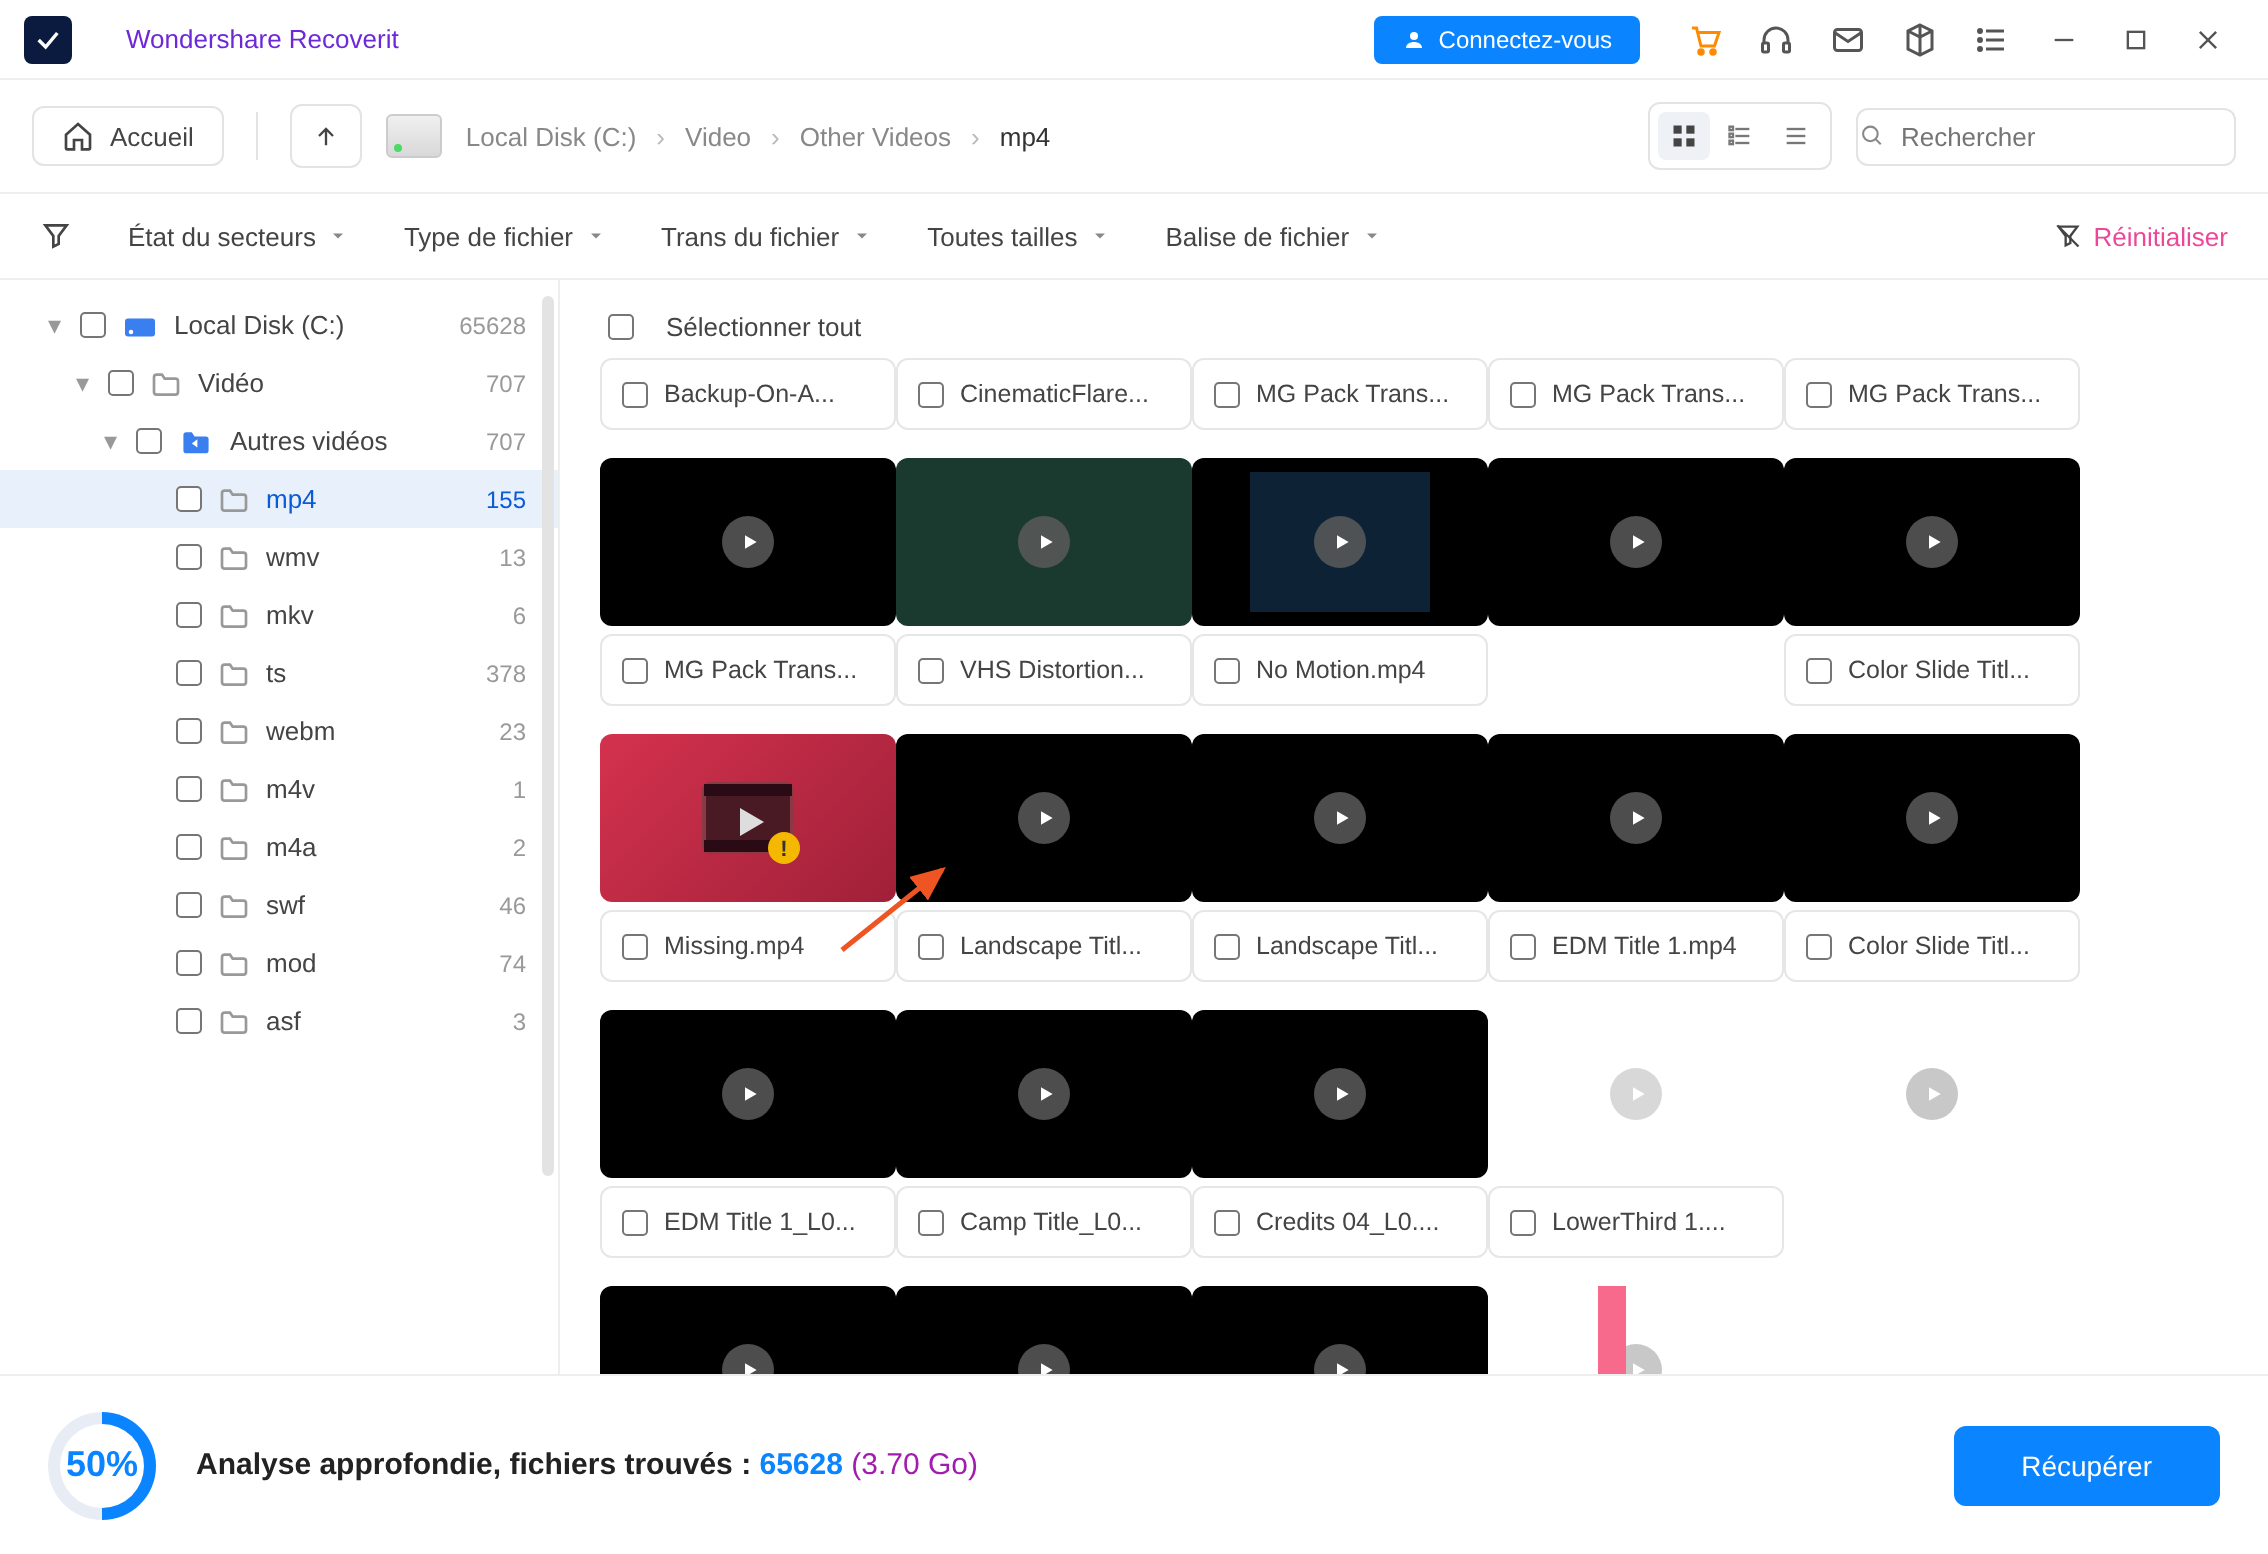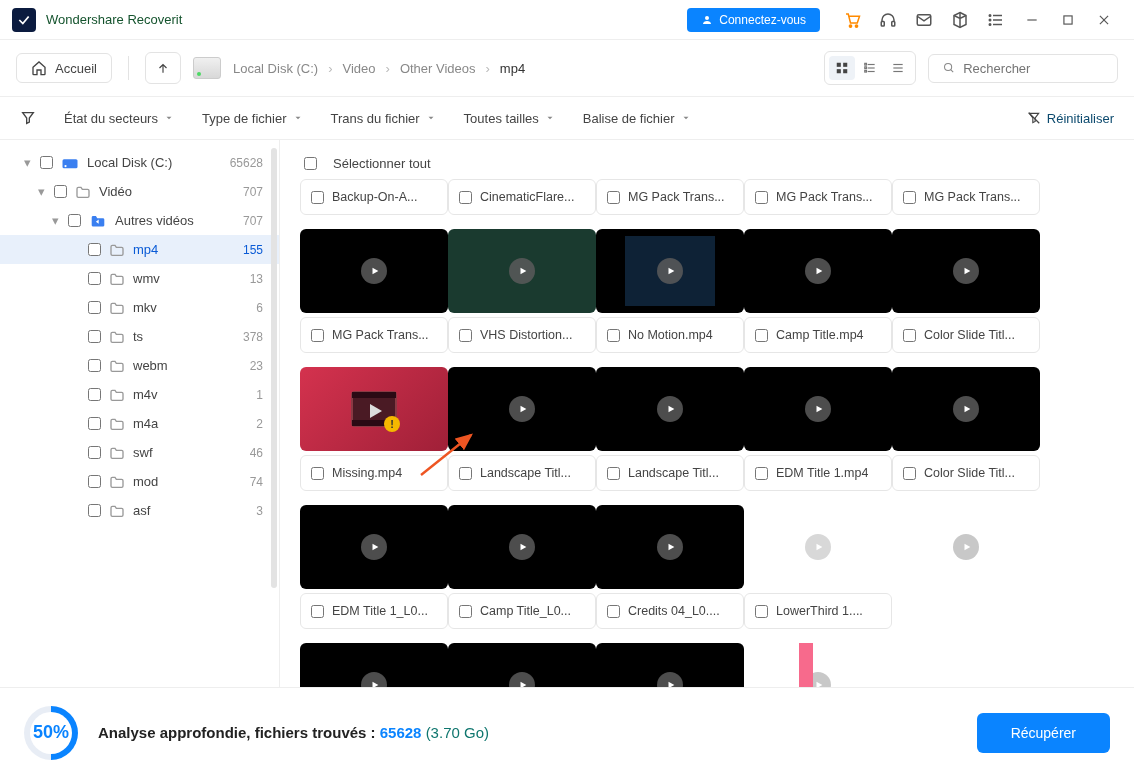--- a/index.html
+++ b/index.html
@@ -1,44 +1,44 @@
 <!DOCTYPE html>
 <html><head>
 <meta charset="utf-8">
 <style>
 * { margin: 0; padding: 0; box-sizing: border-box; font-family: -apple-system, BlinkMacSystemFont, "Segoe UI", Arial, sans-serif; }
 body { width: 1134px; height: 777px; background: #fff; overflow: hidden; position: relative; }
 
 .titlebar { height: 40px; display: flex; align-items: center; padding: 0 12px; border-bottom: 1px solid #eee; }
 .titlebar .logo { width: 24px; height: 24px; background: #0b1b3f; border-radius: 4px; display: flex; align-items: center; justify-content: center; color: #fff; font-size: 14px; margin-right: 10px; }
-.titlebar .title { font-size: 13px; color: #14532d; }
+.titlebar .title { font-size: 13px; color: #6d28d9; margin-left: 17px; }
 .titlebar .spacer { flex: 1; }
 .titlebar .connect-btn { background: #0a84ff; color: #fff; border-radius: 4px; padding: 5px 14px; font-size: 12px; display: flex; align-items: center; gap: 6px; margin-right: 14px; cursor: pointer; }
 .titlebar .iconbtn { width: 24px; height: 24px; display: flex; align-items: center; justify-content: center; margin: 0 6px; cursor: pointer; color: #555; }
 .cart { color: #ff8a00; }
 
 .toolbar { height: 56px; display: flex; align-items: center; padding: 0 16px; gap: 12px; }
 .pill { border: 1px solid #e3e3e3; border-radius: 6px; padding: 6px 14px; font-size: 13px; color: #444; display: flex; align-items: center; gap: 8px; cursor: pointer; }
 .vline { width: 1px; height: 24px; background: #e3e3e3; margin: 0 4px; }
 .upbtn { border: 1px solid #e3e3e3; border-radius: 6px; width: 36px; height: 32px; display: flex; align-items: center; justify-content: center; cursor: pointer; }
 .drive-icon { width: 28px; height: 22px; background: linear-gradient(#f0f0f0, #d8d8d8); border: 1px solid #ccc; border-radius: 3px; position: relative; }
 .drive-icon::after { content:""; position:absolute; bottom:2px; left:3px; width:4px; height:4px; background:#4cd964; border-radius:50%; }
 .breadcrumb { display: flex; align-items: center; gap: 10px; font-size: 13px; color: #888; }
 .breadcrumb .cur { color: #333; }
 .chev { color: #bbb; }
 .view-toggle { border: 1px solid #e3e3e3; border-radius: 6px; display: flex; padding: 4px; gap: 2px; }
 .view-toggle .vb { width: 26px; height: 24px; display:flex; align-items:center; justify-content:center; border-radius:4px; cursor:pointer; }
 .view-toggle .vb.active { background:#eef2f7; }
-.search { border: 1px solid #e3e3e3; border-radius: 6px; padding: 6px 14px; display: flex; align-items: center; gap: 8px; width: 190px; }
+.search { border: 1px solid #e3e3e3; border-radius: 6px; padding: 6px 1px; display: flex; align-items: center; gap: 8px; width: 190px; }
 .search input { border: none; outline: none; font-size: 13px; width: 100%; }
 
 .filterbar { height: 44px; border-top: 1px solid #eee; border-bottom: 1px solid #eee; display: flex; align-items: center; padding: 0 20px; gap: 28px; font-size: 13px; color: #444; }
 .filter { display: flex; align-items: center; gap: 6px; cursor: pointer; }
 .filterbar .spacer { flex: 1; }
-.reset { display: flex; gap: 6px; cursor: pointer; color: #0c4a6e; }
+.reset { display: flex; gap: 6px; cursor: pointer; color: #ec4899; }
 
 .content { display: flex; height: calc(100% - 40px - 56px - 44px - 90px); }
 
 .sidebar { width: 280px; border-right: 1px solid #eee; overflow-y: auto; padding: 8px 0; position: relative; }
 .treeitem { display: flex; align-items: center; padding: 7px 16px 7px 0; font-size: 13px; color: #444; cursor: pointer; }
 .treeitem.lvl0 { padding-left: 40px; }
 .treeitem.lvl1 { padding-left: 54px; }
 .treeitem.lvl2 { padding-left: 68px; }
 .treeitem.lvl3 { padding-left: 88px; }
 .treeitem.selected { background: #e8f0fb; color: #0a5bd6; }
@@ -62,21 +62,21 @@
 .card .cardname { margin-top:4px; border:1px solid #e6e6e6; }
 .ellipsis { white-space:nowrap; overflow:hidden; text-overflow:ellipsis; }
 
 .footer { height: 90px; border-top: 1px solid #eee; display:flex; align-items:center; padding: 0 24px; gap: 20px; }
 .pctcircle { width:54px; height:54px; border-radius:50%; background: conic-gradient(#0a84ff 0 50%, #e8edf5 50% 100%); display:flex; align-items:center; justify-content:center; position:relative; }
 .pctcircle::before { content:""; position:absolute; width:42px; height:42px; background:#fff; border-radius:50%; }
 .pctcircle span { position:relative; font-size:18px; color:#0a84ff; font-weight:600; }
 .footer .info { flex:1; }
 .footer .line1 { font-size:15px; font-weight:600; color:#222; }
 .footer .line1 .blue { color:#0a84ff; }
-.footer .line1 .grey { color:#0f766e; font-weight:500; }
+.footer .line1 .grey { color:#a21caf; font-weight:500; }
 .footer .line2 { font-size:12.5px; color:#999; margin-top:6px; display:flex; align-items:center; gap:16px; }
 .footer .line2 .ctrl { color:#666; display:flex; gap:6px; }
 .recover-btn { background:#0a84ff; color:#fff; border-radius:6px; padding: 12px 34px; font-size:14px; cursor:pointer; }
 
 .arrow-annot { position:absolute; left:416px; top:430px; pointer-events:none; }
 
 svg { display:block; }
 </style>
 </head>
 <body>
@@ -471,24 +471,20 @@
           </div>
         </div>
         <div class="card">
           <div class="thumb" style="background:#000;">
             <div class="playbtn">
               <svg width="10" height="10" viewBox="0 0 24 24" fill="#fff">
                 <path d="M6 4l14 8-14 8z"></path>
               </svg>
             </div>
           </div>
-          <div class="cardname">
-            <input type="checkbox" style="">
-            <span class="ellipsis">Camp Title.mp4</span>
-          </div>
         </div>
         <div class="card">
           <div class="thumb" style="background:#000;">
             <div class="playbtn">
               <svg width="10" height="10" viewBox="0 0 24 24" fill="#fff">
                 <path d="M6 4l14 8-14 8z"></path>
               </svg>
             </div>
           </div>
           <div class="cardname">

